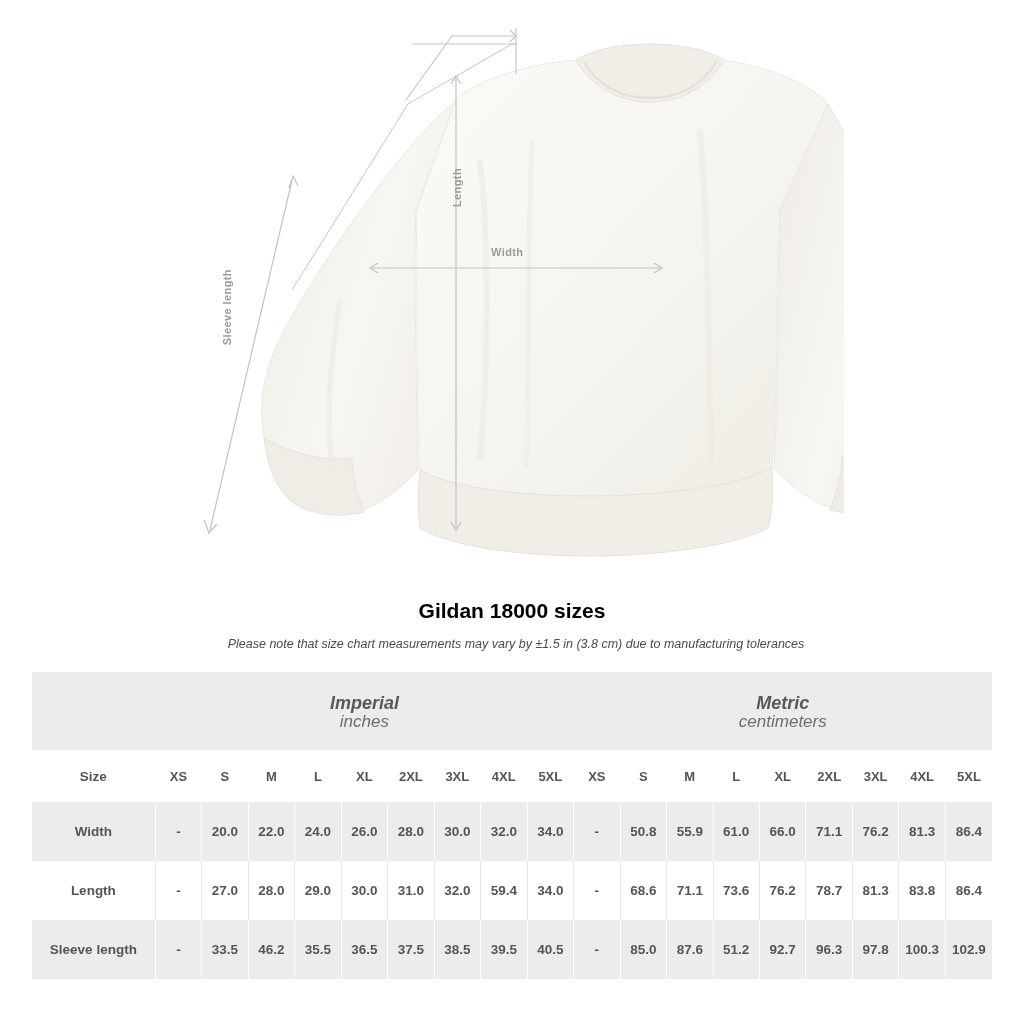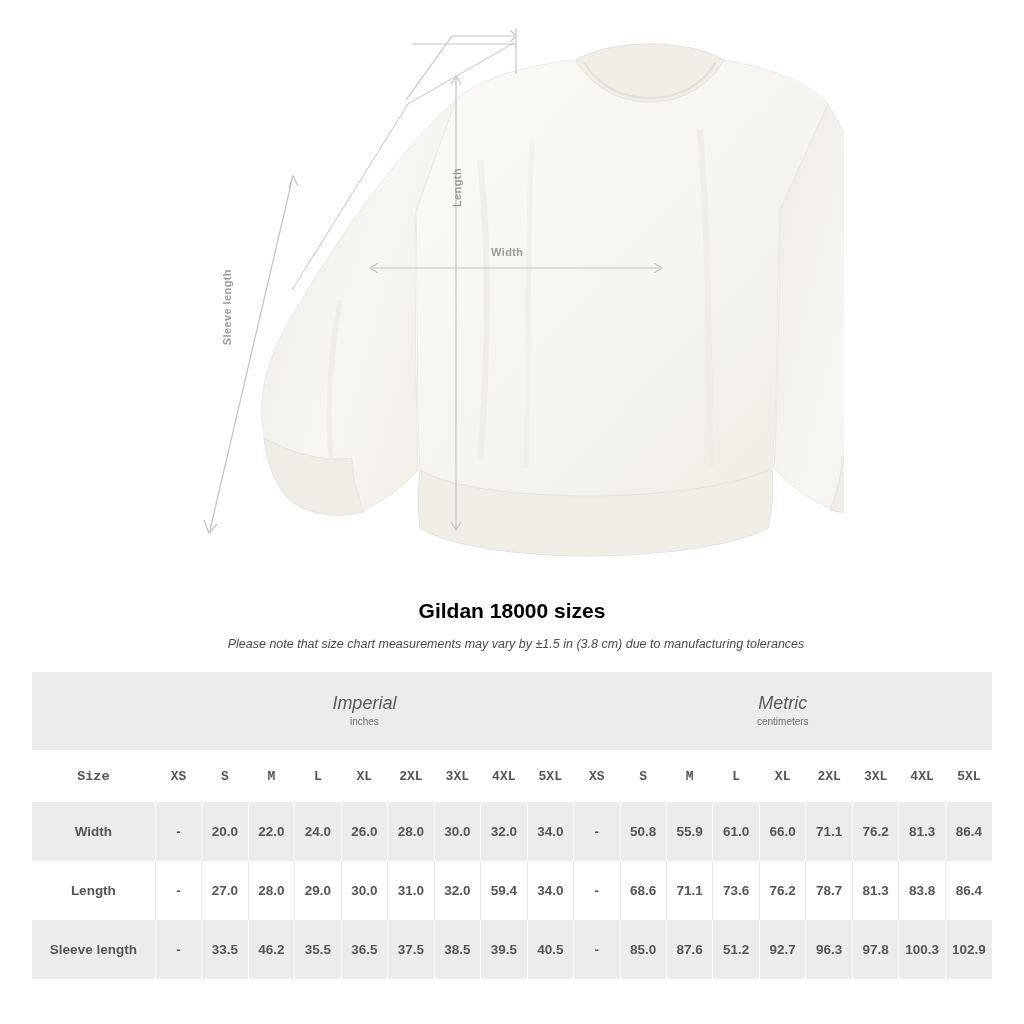--- a/index.html
+++ b/index.html
@@ -114,39 +114,39 @@
   }
 
   
   .unit-cell {
     height: 78px;
     background: #ececec;
   }
   .unit-name {
     font-size: 18px;
     font-style: italic;
-    font-weight: normal;
+    font-weight: bold;
     color: #595959;
     line-height: 22px;
   }
   .unit-sub {
-    font-size: 10px;
+    font-size: 17px;
+    font-style: italic;
     font-weight: normal;
     color: #6d6d6d;
     line-height: 16px;
   }
   .unit-blank { background: #ececec; }
 
   
   .hdr-row td {
     height: 52px;
     font-size: 13px;
     background: #ffffff;
     color: #555555;
-    font-family: Liberation Mono, monospace;
   }
   .hdr-row td.rowlabel {
     font-size: 13.5px;
   }
 
   
   .data-row td {
     height: 59px;
     font-size: 13.5px;
   }

